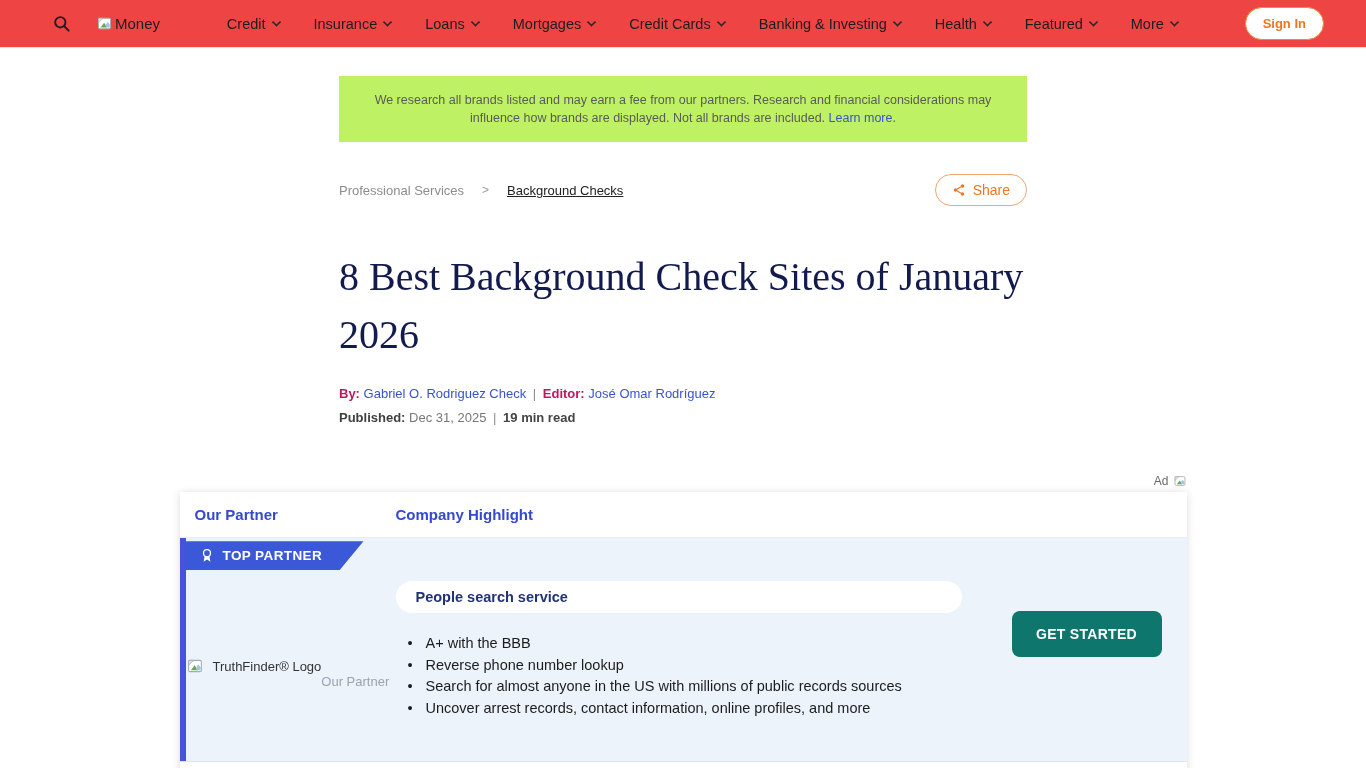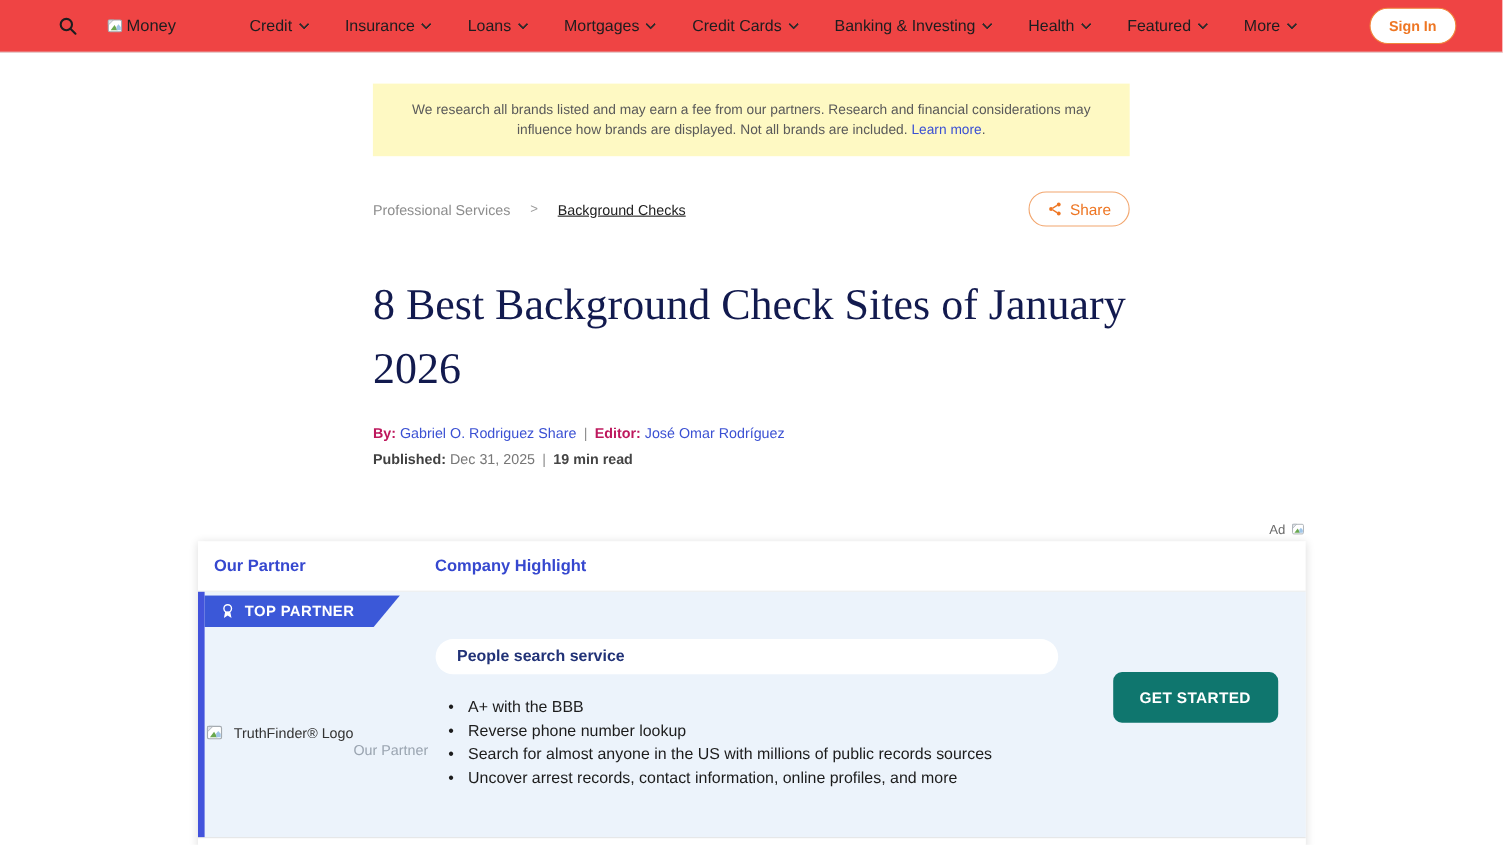--- a/index.html
+++ b/index.html
@@ -15,21 +15,21 @@
   .mainnav { display:flex; align-items:center; gap:34px; margin:0 auto; }
   .nav-item { display:flex; align-items:center; gap:7px; font-size:14.5px; color:#1d1d1f; cursor:pointer; }
   .chev { width:7px; height:7px; border-right:2px solid #2b2b2b; border-bottom:2px solid #2b2b2b;
           transform:rotate(45deg) translate(-1px,-1px); border-radius:1px; }
   .signin-btn { border:1.5px solid #f0863c; color:#ee7623; background:#fff; border-radius:999px;
                 padding:8px 17px; font-size:13px; font-weight:bold; cursor:pointer; }
 
   
   .content-col { width:688px; margin:0 auto; }
 
-  .disclaimer { margin-top:28px; background:#fef9c3; padding:15px 28px; text-align:center;
+  .disclaimer { margin-top:28px; background:#bef264; padding:15px 28px; text-align:center;
                 font-size:12.5px; line-height:1.45; color:#5a5a5a; }
   .disclaimer a { color:#3b51d3; text-decoration:none; cursor:pointer; }
 
   .crumb-row { margin-top:30px; display:flex; align-items:center; height:36px; }
   .breadcrumb { display:flex; align-items:center; gap:18px; font-size:13px; }
   .crumb-parent { color:#8d8d8d; cursor:pointer; }
   .crumb-sep { color:#9a9a9a; font-size:12px; }
   .crumb-current { color:#222; text-decoration:underline; cursor:pointer; }
   .share-btn { margin-left:auto; display:flex; align-items:center; gap:7px; border:1.5px solid #f2a66e;
                color:#ee7623; background:#fff; border-radius:999px; padding:7px 16px;
@@ -171,21 +171,21 @@
         </svg>
       </span>
       <span>Share</span>
     </button>
   </div>
 
   <h1 class="page-title">8 Best Background Check Sites of January 2026</h1>
 
   <div class="byline">
     <span class="bold">By:</span>
-    <a>Gabriel O. Rodriguez Share</a>
+    <a>Gabriel O. Rodriguez Check</a>
     <span class="sep">|</span>
     <span class="bold">Editor:</span>
     <a>José Omar Rodríguez</a>
   </div>
 
   <div class="publine">
     <span class="bold">Published:</span>
     <span>Dec 31, 2025</span>
     <span class="sep">|</span>
     <span class="read">19 min read</span>

